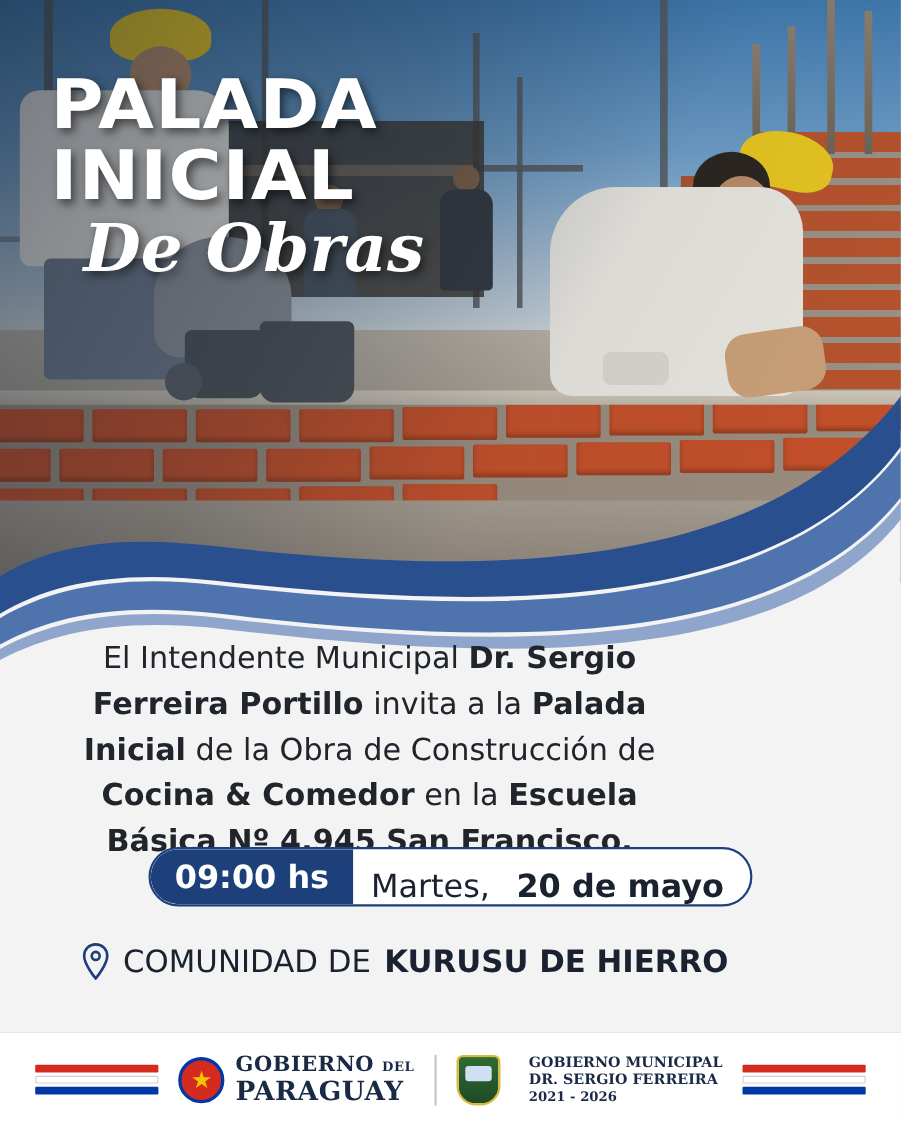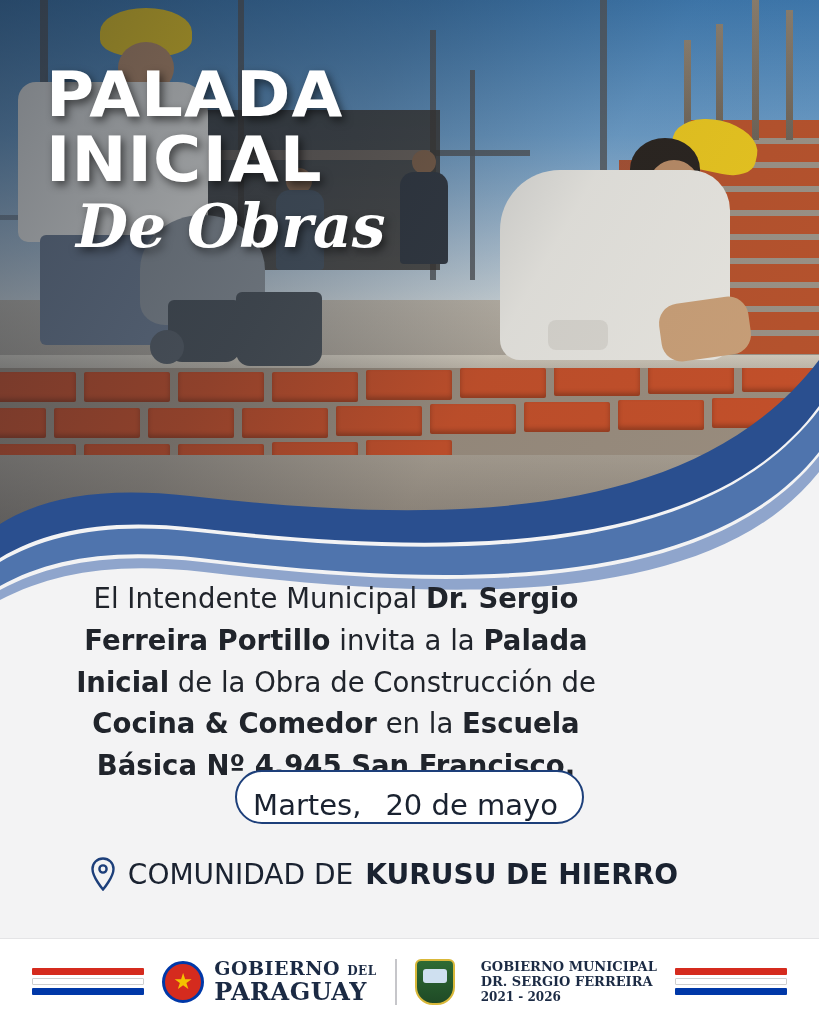--- a/index.html
+++ b/index.html
@@ -205,26 +205,26 @@
     border-radius: 28px 0 0 28px;
     font-family: "DejaVu Sans", sans-serif;
   }
   .pill-right {
     color: #1a2230;
     font-size: 29px;
     display: flex; align-items: flex-end;
     padding: 0 24px 0 16px;
     font-family: "DejaVu Sans", sans-serif;
   }
-  .pill-right b { font-weight: 400; margin-left: 24px; }
+  .pill-right b { font-weight: 700; margin-left: 24px; }
 
   
   .loc-row {
     position: absolute;
-    left: 16px; top: 857px;
+    left: 0; top: 857px;
     width: 736px;
     display: flex;
     align-items: center;
     justify-content: center;
     gap: 12px;
     color: #1a2230;
     font-size: 28px;
     font-family: "DejaVu Sans", sans-serif;
   }
   .loc-row b { font-weight: 700; }
@@ -393,20 +393,21 @@
 
     <path d="M819,156 C704,300 438,290 202,262 C114,252 52,262 0,290 L0,300 C54,272 116,262 204,272 C442,300 708,312 819,172 Z" fill="#7c97c4" opacity="0.85"></path>
   </svg>
 
   <div class="body-text">
     <span>El Intendente Municipal </span><b>Dr. Sergio Ferreira Portillo</b><span> invita a la </span><b>Palada Inicial</b><span> de la Obra de </span><span>Construcción de </span><b>Cocina &amp; Comedor</b><span> en la </span><b>Escuela Básica Nº 4.945 San Francisco.</b>
   </div>
 
   <div class="time-row">
     <div class="pill">
+      <div class="pill-left">09:00 hs</div>
       <div class="pill-right">
         <span>Martes,</span>
           <b>20 de mayo</b>
       </div>
     </div>
   </div>
 
   <div class="loc-row">
     <svg class="pin-icon" width="26" height="34" viewBox="0 0 26 34">
       <path d="M13 1.5c-6 0-10.5 4.6-10.5 10.4C2.5 20 13 32.5 13 32.5S23.5 20 23.5 11.9C23.5 6.1 19 1.5 13 1.5z" fill="none" stroke="#1d3f7a" stroke-width="2.4"></path>

